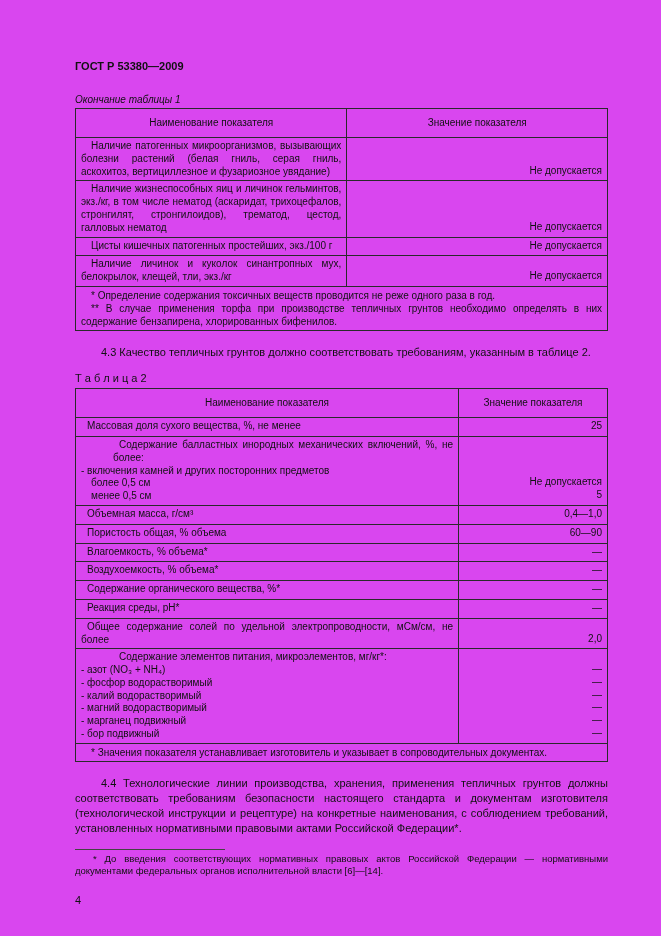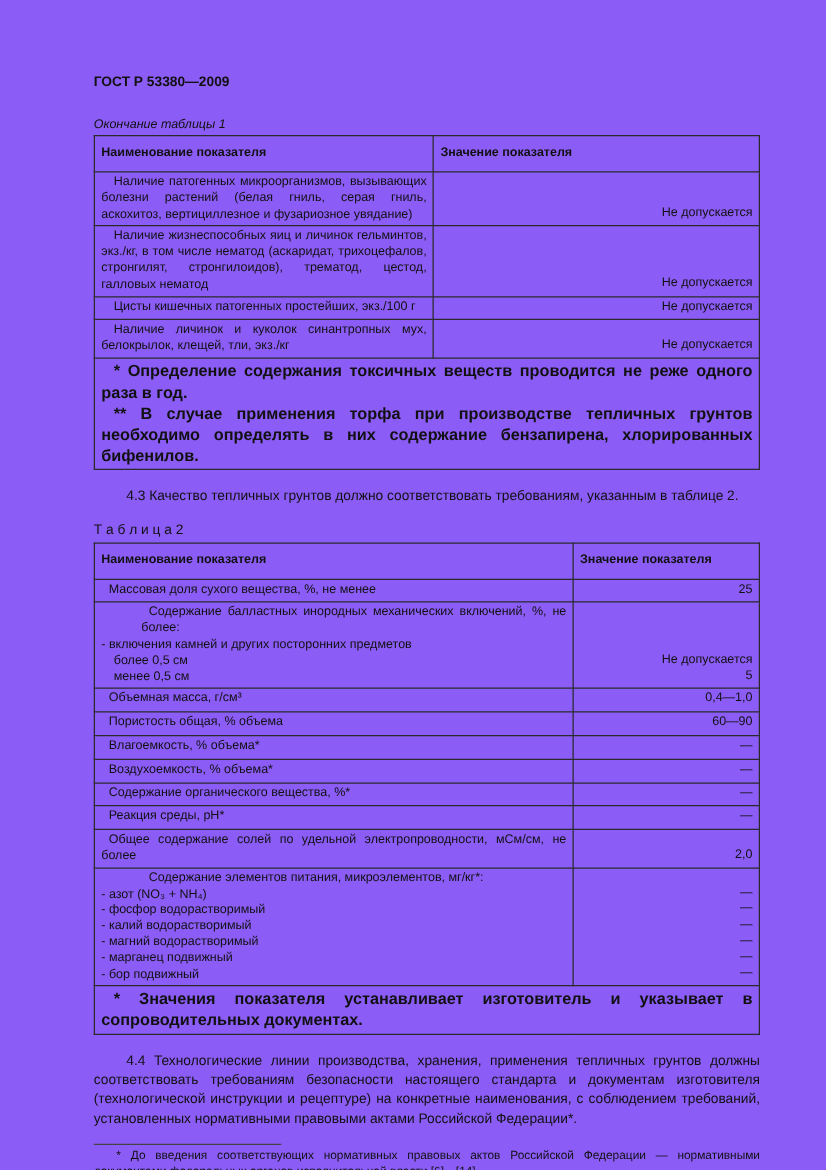--- a/index.html
+++ b/index.html
@@ -1,43 +1,43 @@
 <!DOCTYPE html>
 <html lang="ru"><head>
 <meta charset="utf-8">
 <style>
   html,body { margin:0; padding:0; background:#ffffff; }
   .page {
     position:relative;
     width:661px; height:936px;
     box-sizing:border-box;
-    background:#8b5cf6;
+    background:#d946ef;
     padding:60px 53px 0 75px;
     font-family:"Liberation Sans","DejaVu Sans",sans-serif;
     color:#111111;
     overflow:hidden;
   }
   .doc-header { font-size:11px; font-weight:bold; margin-bottom:22px; }
   .tcaption  { font-size:10px; font-style:italic; margin-bottom:3px; }
   .tcaption2 { font-size:11px; margin:0 0 4px 0; }
 
   table.gt { border-collapse:collapse; width:100%; font-size:10px; line-height:1.28; color:#111; table-layout:fixed; }
   .gt th, .gt td { border:1px solid #2a2a2a; padding:2px 5px; vertical-align:top; }
-  .gt th { text-align:left; vertical-align:middle; height:24px; font-weight:700; }
+  .gt th { text-align:center; vertical-align:middle; height:24px; font-weight:400; }
   .t1 col.c1 { width:51%; }  .t1 col.c2 { width:49%; }
   .t2 col.c1 { width:72%; }  .t2 col.c2 { width:28%; }
 
   td.name { text-align:justify; }
   .t1 td.name { text-indent:10px; }
   .t2 td.name.single { text-indent:6px; }
   .t2 .ti  { text-indent:6px;margin-left:32px; }
   .t2 .ind { padding-left:10px; }
   td.val { text-align:right; vertical-align:bottom; padding-bottom:3px; }
 
-  .fn-cell { padding:4px 6px 5px 6px; font-size:13px; line-height:1.3;font-weight:bold; }
+  .fn-cell { padding:4px 6px 5px 6px; font-size:10px; line-height:1.3; }
   .fn-cell .fn-line { text-indent:10px; text-align:justify; }
 
   .para { font-size:11px; line-height:1.38; text-align:justify; text-indent:26px; margin:14px 0 12px 0; }
   .t1wrap { margin-bottom:4px; }
   .t2wrap { margin-bottom:6px; }
 
   .footrule { width:150px; border-top:1px solid #444; margin-top:10px; }
   .footnote { font-size:9.5px; line-height:1.35; text-align:justify; margin-top:3px; }
   .footnote .fline { text-indent:18px; }
   .pagenum { margin-top:16px; font-size:11px; }

